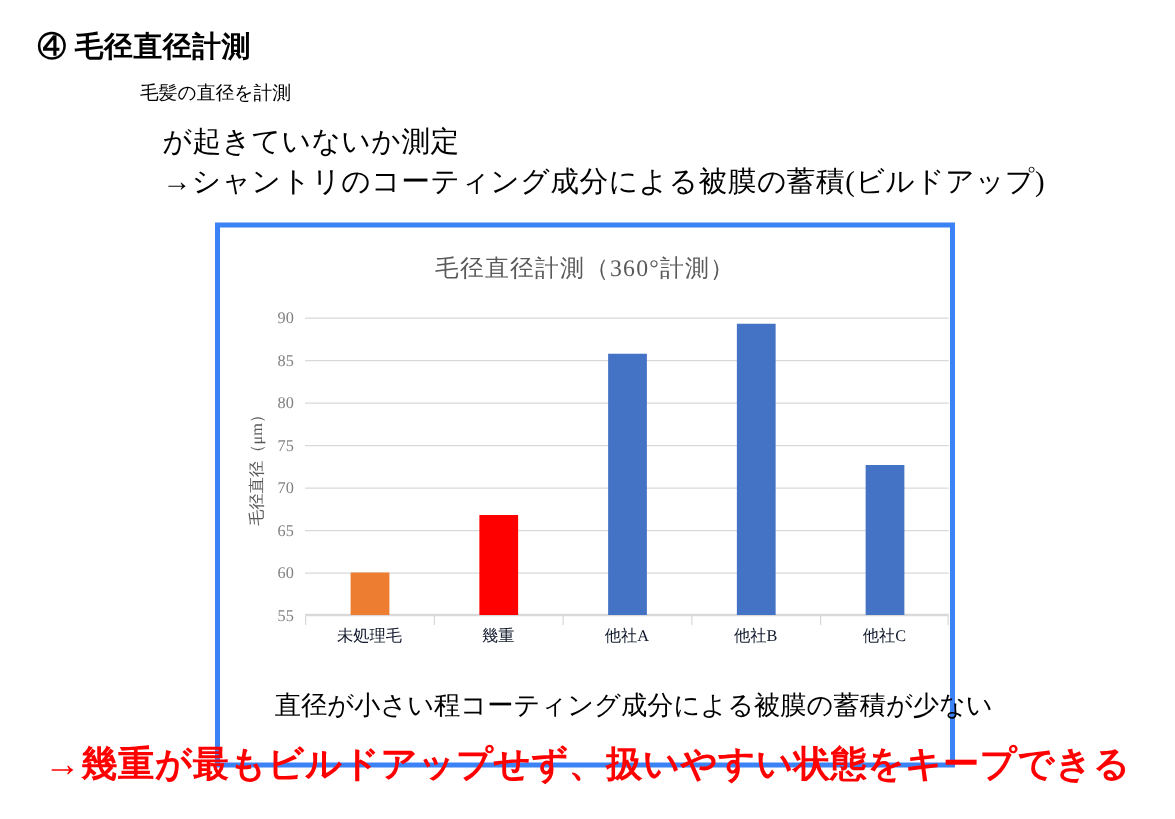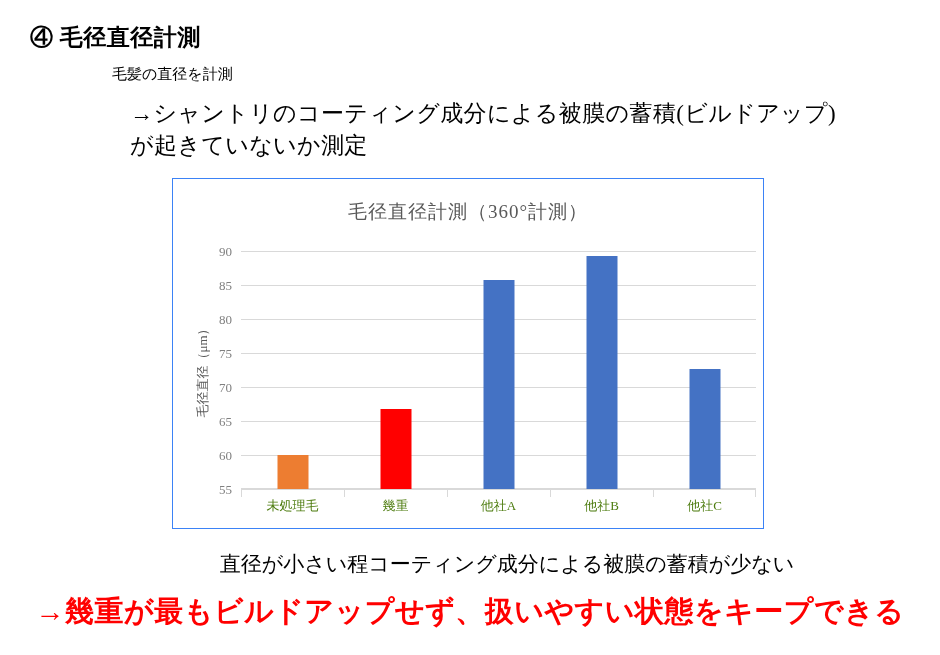--- a/index.html
+++ b/index.html
@@ -46,22 +46,22 @@
     line-height: 1.38;
     letter-spacing: 0.4px;
   }
 
   
   .chart-frame {
     position: absolute;
     left: 172px;
     top: 178px;
     width: 592px;
-    height: 351px;
-    border: 1px solid #3b82f6;
+    height: 436px;
+    border: 4px solid #3b82f6;
     background: #ffffff;
     box-sizing: border-box;
   }
 
   .chart-title {
     position: absolute;
     left: 0;
     top: 20px;
     width: 100%;
     text-align: center;
@@ -168,21 +168,21 @@
     left: 68px;
     top: 318px;
     width: 515px;
     height: 24px;
   }
   .cat-label {
     position: absolute;
     top: 0;
     text-align: center;
     font-size: 13px;
-    color: #4d7c0f;
+    color: #0f172a;
     white-space: nowrap;
   }
 
   
   .conclusion-line {
     position: absolute;
     left: 0;
     width: 940px;
     text-align: center;
     font-size: 21px;
@@ -202,22 +202,22 @@
   }
 </style>
 </head>
 <body>
 
 <div class="slide-heading">④ 毛径直径計測</div>
 
 <div class="slide-subheading">毛髪の直径を計測</div>
 
 <div class="slide-callout">
+  <div>が起きていないか測定</div>
   <div>→シャントリのコーティング成分による被膜の蓄積(ビルドアップ)</div>
-  <div>が起きていないか測定</div>
 </div>
 
 <div class="chart-frame">
 
   <div class="chart-title">毛径直径計測（360°計測）</div>
 
   <div class="y-axis-title">
     <span>毛径直径（μm）</span>
   </div>
 

